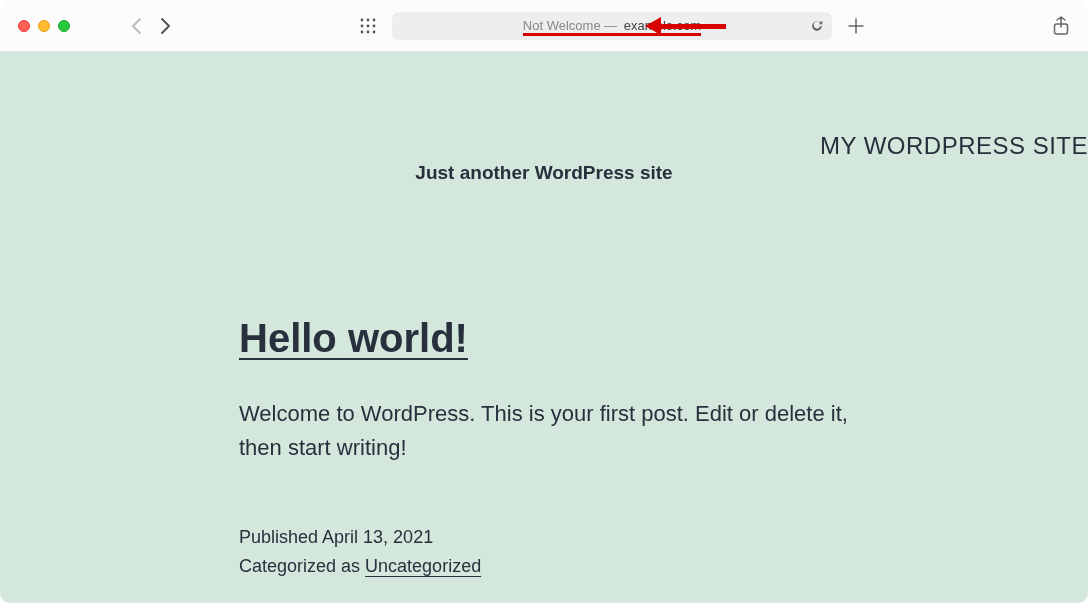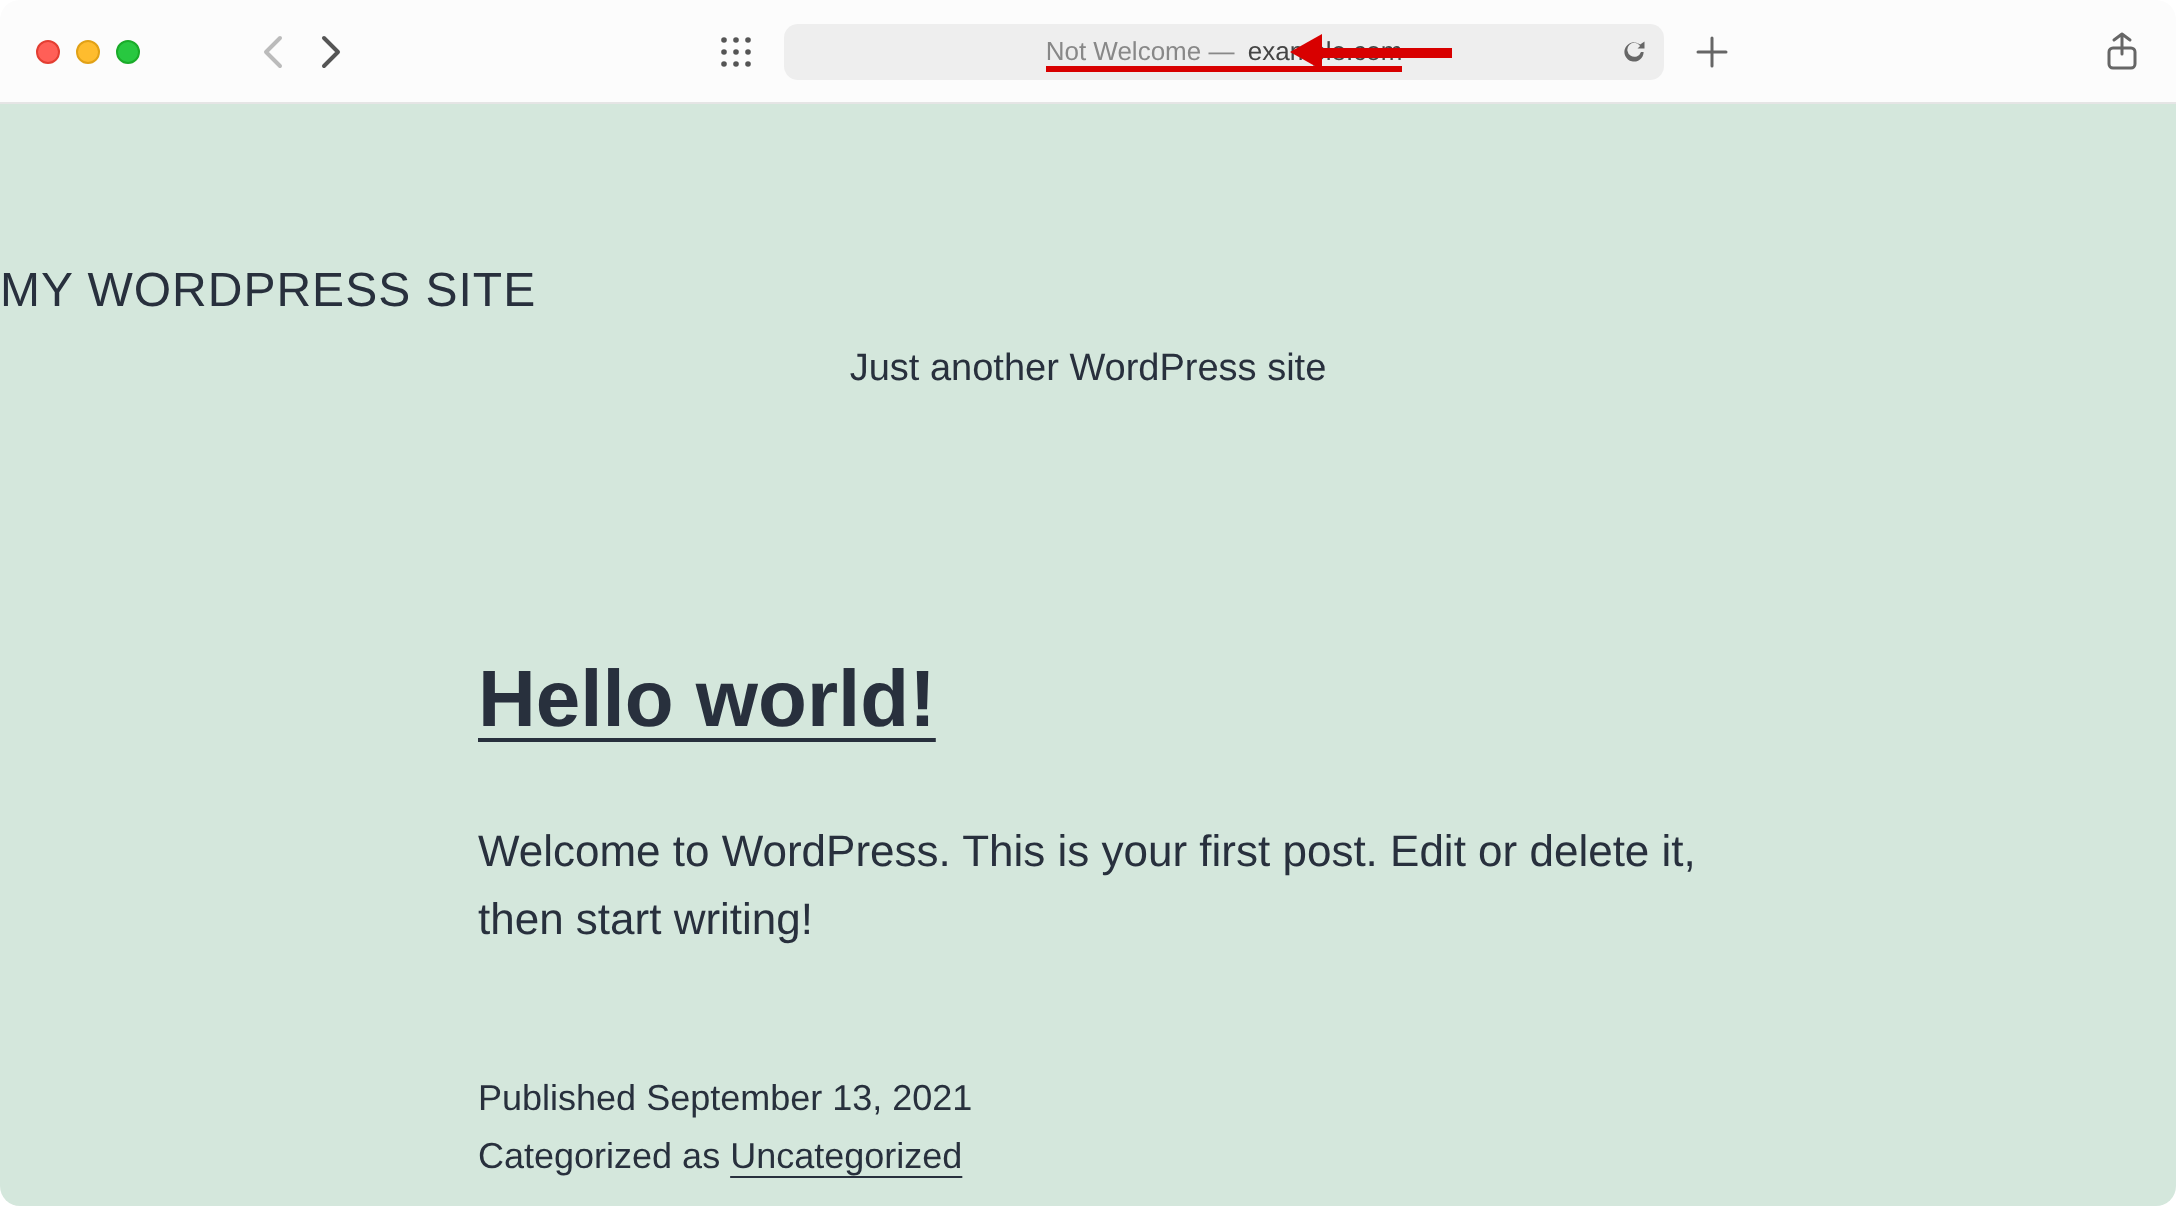--- a/index.html
+++ b/index.html
@@ -121,31 +121,32 @@
       border-top: 9px solid transparent;
       border-bottom: 9px solid transparent;
       border-right: 16px solid #d80000;
     }
     .content {
       background: #d4e7dc;
       height: 551px;
       padding-top: 80px;
     }
     .site-title {
-      text-align: left;
+      text-align: right;
       font-size: 24px;
       font-weight: 400;
       color: #28303d;
       letter-spacing: 0.5px;
     }
     .site-tagline {
       text-align: center;
       font-size: 19px;
       color: #28303d;
-      margin-top: 14px;
+      margin-top: 2px;
+      font-weight: bold;
     }
     .post {
       max-width: 610px;
       margin: 132px auto 0;
     }
     .post-title {
       font-size: 40px;
       font-weight: 600;
       color: #28303d;
       text-decoration: underline;
@@ -233,20 +234,20 @@
 </div>
 
 <div class="content">
   <h1 class="site-title">MY WORDPRESS SITE</h1>
   <div class="site-tagline">Just another WordPress site</div>
   <article class="post">
     <h2><a class="post-title">Hello world!</a></h2>
     <p class="post-body">Welcome to WordPress. This is your first post. Edit or delete it, then start writing!</p>
     <div class="post-meta">
       <div>
-        <span>Published </span><span>September 13, 2021</span>
+        <span>Published </span><span>April 13, 2021</span>
       </div>
       <div>
         <span>Categorized as </span><a class="post-cat">Uncategorized</a>
       </div>
     </div>
   </article>
 </div>
 
 </body></html>

